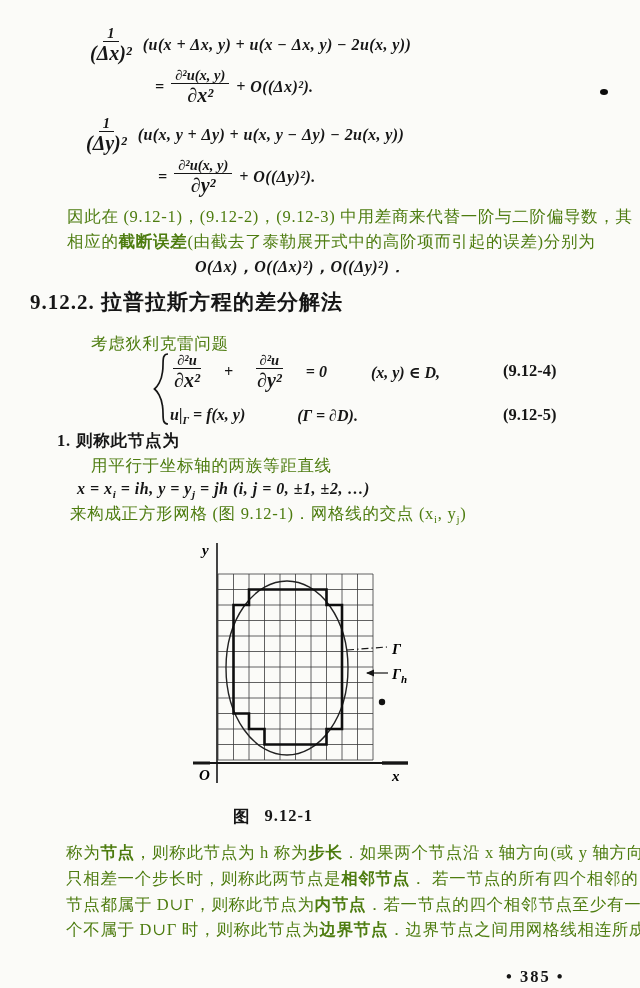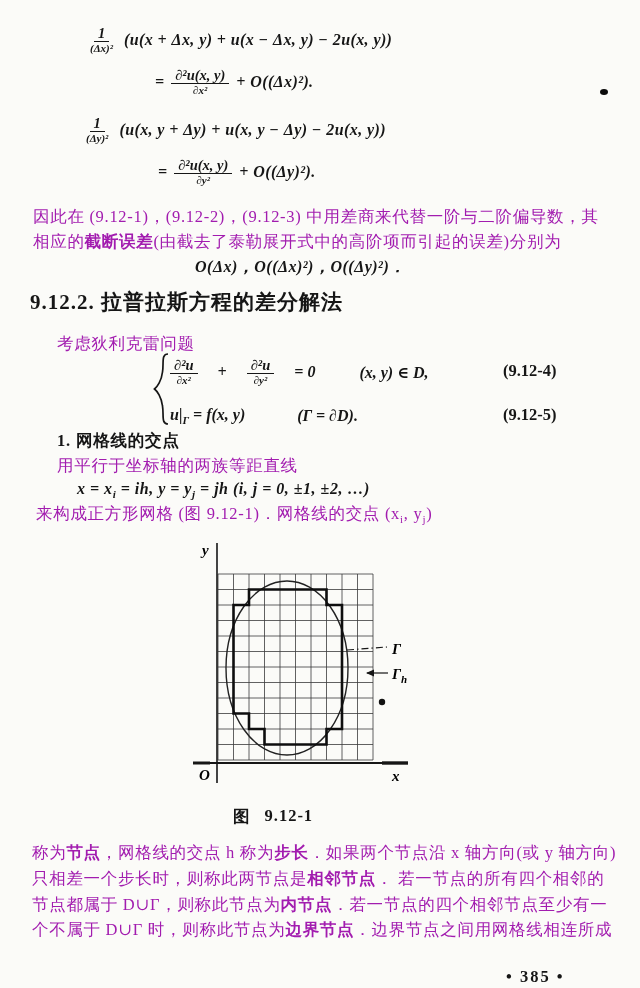--- a/index.html
+++ b/index.html
@@ -12,26 +12,27 @@
     position:relative;width:640px;height:988px;overflow:hidden;
     background:#fbfbf8;color:#161616;
   }
   
   .formula{
     position:absolute;display:flex;align-items:center;gap:7px;
     font-style:italic;font-weight:bold;font-size:16px;white-space:nowrap;
   }
   .frac{display:inline-flex;flex-direction:column;align-items:center;line-height:1.12;}
   .frac .num{padding:0 4px;border-bottom:1.6px solid #161616;font-size:14.5px;}
-  .frac .den{font-size:11px;padding:0 4px;}
+  .frac .den{font-size:20px;padding:0 4px;}
   .fbody{letter-spacing:.4px;}
   
   .cjk{
     position:absolute;font-size:16.5px;letter-spacing:.7px;white-space:nowrap;
-    color:#a21caf;
+    color:#4d7c0f;
+    margin-left:34px;
   }
   .cjk b{font-weight:bold;}
   .center-math{
     position:absolute;font-style:italic;font-weight:bold;font-size:16px;
     letter-spacing:.5px;white-space:nowrap;
   }
   .sec-heading{
     position:absolute;font-size:21px;font-weight:bold;letter-spacing:1px;white-space:nowrap;
   }
   .sub-heading{
@@ -136,21 +137,21 @@
   </div>
   <div class="eqtag" style="left:503px;top:361px;text-align:right;">
     <span>(9.12-4)</span>
   </div>
   <div class="eqtag" style="left:503px;top:405px;">
     <span>(9.12-5)</span>
   </div>
 
   <div class="sub-heading" style="left:57px;top:430px;">
     <span>1.</span>
-    <span>网格线的交点</span>
+    <span>则称此节点为</span>
   </div>
   <div class="cjk" style="left:57px;top:455px;">
     <span>用平行于坐标轴的两族等距直线</span>
   </div>
   <div class="center-math" style="left:77px;top:480px;">
     <span>x = x</span><sub>i</sub><span> = ih,  y = y</span><sub>j</sub><span> = jh   (i, j = 0, ±1, ±2, …)</span>
   </div>
   <div class="cjk" style="left:36px;top:503px;">
     <span>来构成正方形网格 (图 9.12-1)．网格线的交点 (x</span><sub>i</sub><span>, y</span><sub>j</sub><span>)</span>
   </div>
@@ -182,21 +183,21 @@
       <text x="242" y="141" font-size="15" font-style="italic" font-weight="bold"><tspan>Γ</tspan><tspan dy="3.5" font-size="11">h</tspan></text>
     </svg>
   </div>
 
   <div class="fig-caption">
     <span>图</span>
     <span>9.12-1</span>
   </div>
 
   <div class="cjk" style="left:32px;top:842px;">
-    <span>称为</span><b>节点</b><span>，网格线的交点 h 称为</span><b>步长</b><span>．如果两个节点沿 x 轴方向(或 y 轴方向)</span>
+    <span>称为</span><b>节点</b><span>，则称此节点为 h 称为</span><b>步长</b><span>．如果两个节点沿 x 轴方向(或 y 轴方向)</span>
   </div>
   <div class="cjk" style="left:32px;top:868px;">
     <span>只相差一个步长时，则称此两节点是</span><b>相邻节点</b><span>．  若一节点的所有四个相邻的</span>
   </div>
   <div class="cjk" style="left:32px;top:894px;">
     <span>节点都属于 D∪Γ，则称此节点为</span><b>内节点</b><span>．若一节点的四个相邻节点至少有一</span>
   </div>
   <div class="cjk" style="left:32px;top:919px;">
     <span>个不属于 D∪Γ 时，则称此节点为</span><b>边界节点</b><span>．边界节点之间用网格线相连所成</span>
   </div>

